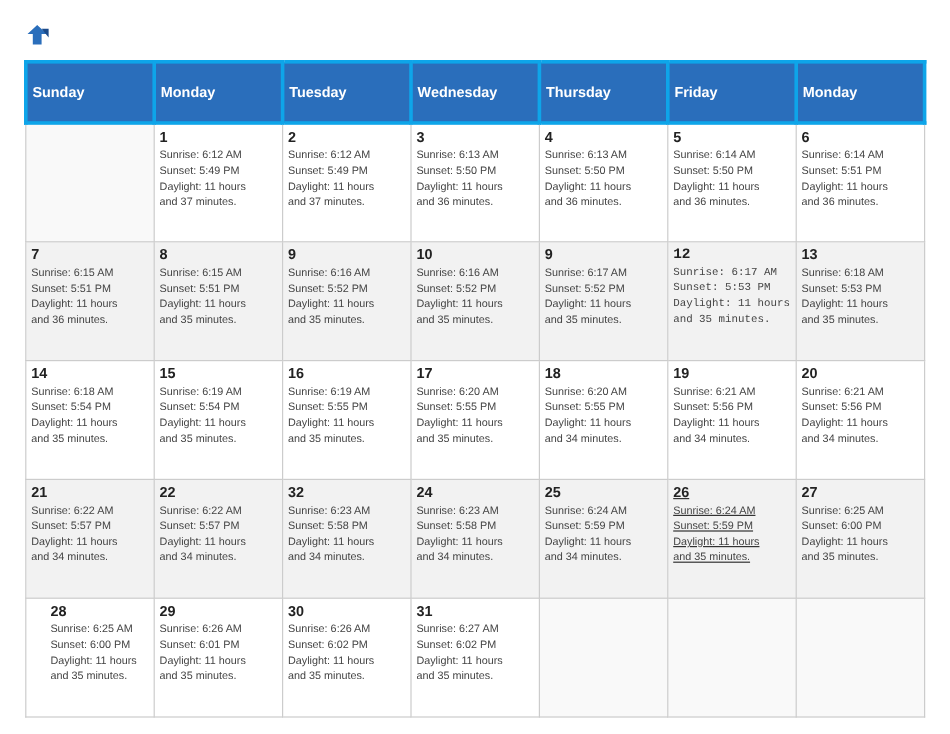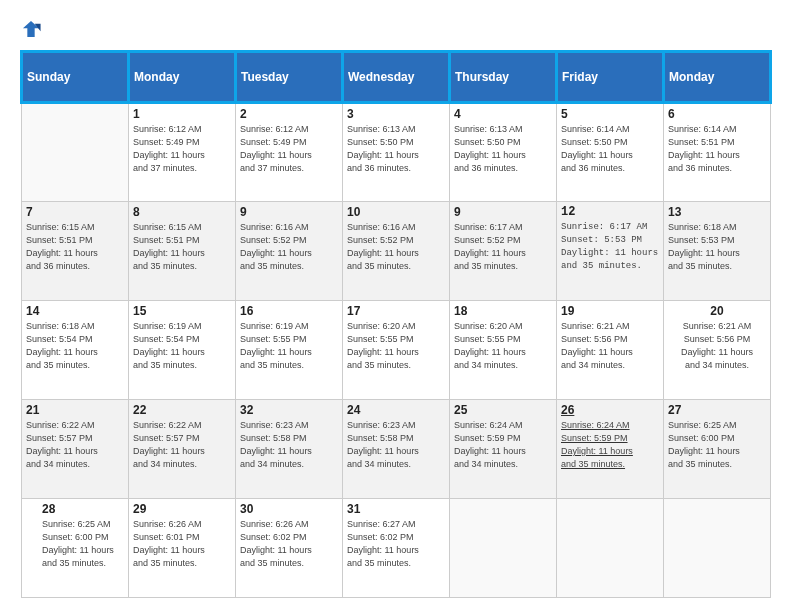--- a/index.html
+++ b/index.html
@@ -203,21 +203,21 @@
             <div class="day-info">Sunrise: 6:20 AM<br>Sunset: 5:55 PM<br>Daylight: 11 hours<br>and 35 minutes.</div>
           </td>
           <td style="background: rgb(255, 255, 255);">
             <span class="day-num">18</span>
             <div class="day-info">Sunrise: 6:20 AM<br>Sunset: 5:55 PM<br>Daylight: 11 hours<br>and 34 minutes.</div>
           </td>
           <td style="background: rgb(255, 255, 255);">
             <span class="day-num">19</span>
             <div class="day-info">Sunrise: 6:21 AM<br>Sunset: 5:56 PM<br>Daylight: 11 hours<br>and 34 minutes.</div>
           </td>
-          <td style="background: rgb(255, 255, 255); text-align: center;">
+          <td style="background: rgb(255, 255, 255);">
             <span class="day-num">20</span>
             <div class="day-info">Sunrise: 6:21 AM<br>Sunset: 5:56 PM<br>Daylight: 11 hours<br>and 34 minutes.</div>
           </td>
         </tr>
         <tr>
           <td style="background: rgb(242, 242, 242);">
             <span class="day-num">21</span>
             <div class="day-info">Sunrise: 6:22 AM<br>Sunset: 5:57 PM<br>Daylight: 11 hours<br>and 34 minutes.</div>
           </td>
           <td style="background: rgb(242, 242, 242);">

